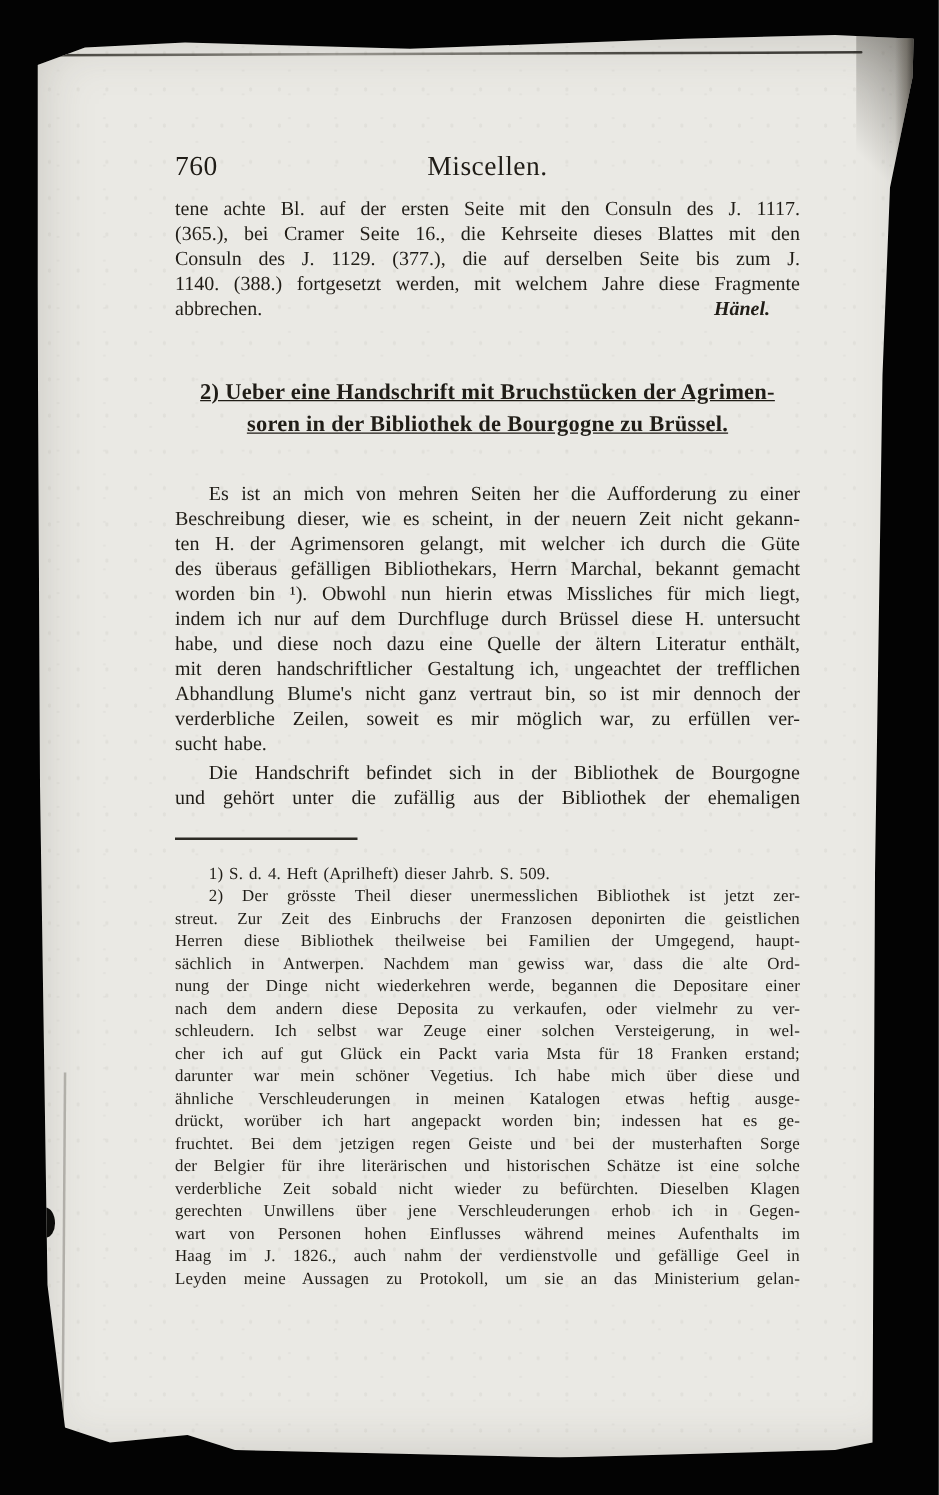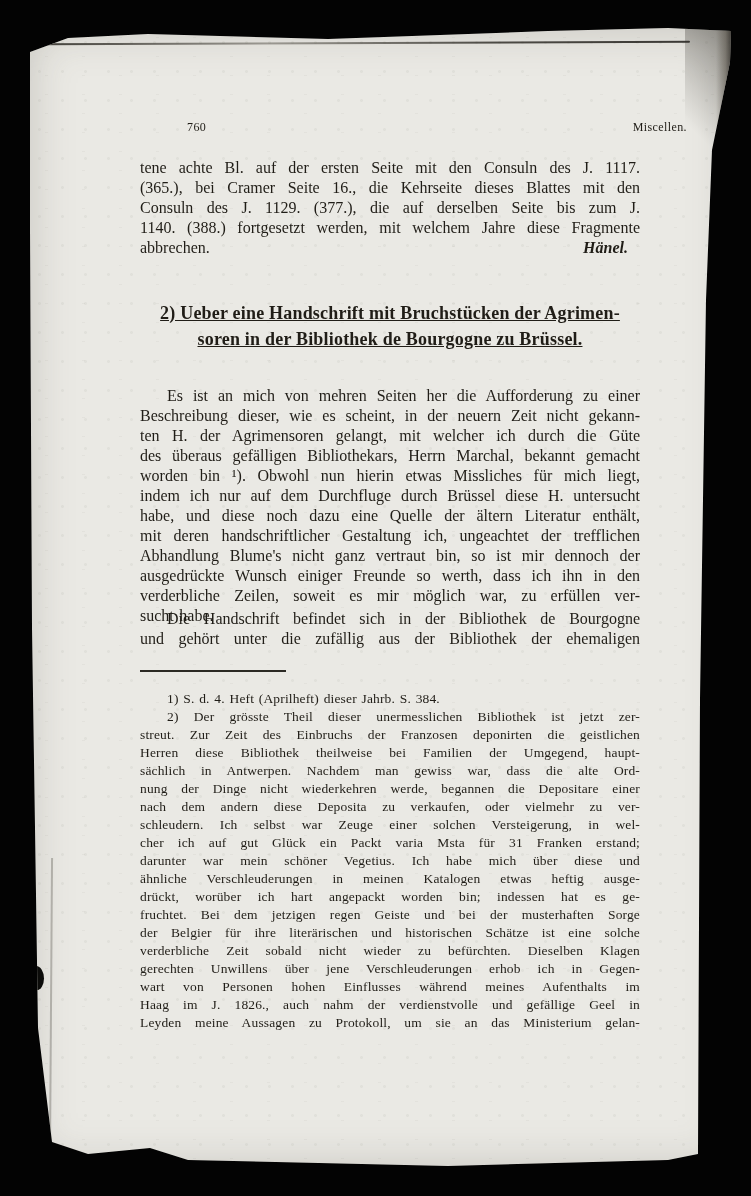--- a/index.html
+++ b/index.html
@@ -30,26 +30,26 @@
   .right-edge-shadow{position:absolute;top:0;right:0;width:17px;height:100%;
     background:linear-gradient(90deg, rgba(0,0,0,0), rgba(82,76,66,.45) 55%, rgba(34,31,27,.8));}
   .top-right-smudge{position:absolute;top:0;right:0;width:48px;height:170px;
     background:linear-gradient(225deg, rgba(45,42,36,.7), rgba(45,42,36,0) 65%);opacity:.65;}
   .left-crease{position:absolute;left:22px;top:830px;width:2px;height:300px;
     background:rgba(72,68,58,.32);transform:rotate(.4deg);}
   .edge-blob{position:absolute;left:1px;top:938px;width:15px;height:24px;
     background:#0c0c0a;border-radius:50% 60% 55% 50%;}
   
   .col{position:absolute;left:112px;width:500px;color:#201d17;}
-  .header-row{top:92px;height:22px;font-size:12px;letter-spacing:.4px;margin-left:47px;}
+  .header-row{top:92px;height:22px;font-size:22px;letter-spacing:.4px;}
   .pagenum{position:absolute;left:0;top:0;}
-  .runhead{position:absolute;left:0;right:0;text-align:right;top:0;}
+  .runhead{position:absolute;left:0;right:0;text-align:center;top:0;}
   .bodytext{font-size:16px;line-height:20px;word-spacing:1.5px;}
   .prev-article{top:130px;position:absolute;}
-  .signature{position:absolute;right:12px;bottom:0;font-weight:bold;font-style:italic;}
+  .signature{position:absolute;right:24px;bottom:0;font-weight:bold;font-style:italic;}
   .heading{top:272px;left:100px;width:524px;text-align:center;font-weight:bold;
     font-size:18px;line-height:26px;letter-spacing:.2px;text-decoration:underline;}
   .para1{top:347px;margin-top:11px;}
   .para2{top:581px;}
   .fnrule{position:absolute;left:112px;top:642px;width:146px;height:2px;background:#2c2a24;}
   .footnote{font-size:13.5px;line-height:18px;word-spacing:1.2px;letter-spacing:.15px;}
   .fn1{top:662px;}
   .fn2{top:680px;}
   
   .tline{white-space:normal;}
@@ -90,43 +90,42 @@
   <div class="col bodytext para1">
       <div class="tline just ind">Es ist an mich von mehren Seiten her die Aufforderung zu einer</div>
       <div class="tline just">Beschreibung dieser, wie es scheint, in der neuern Zeit nicht gekann-</div>
       <div class="tline just">ten H. der Agrimensoren gelangt, mit welcher ich durch die Güte</div>
       <div class="tline just">des überaus gefälligen Bibliothekars, Herrn Marchal, bekannt gemacht</div>
       <div class="tline just">worden bin ¹).  Obwohl nun hierin etwas Missliches für mich liegt,</div>
       <div class="tline just">indem ich nur auf dem Durchfluge durch Brüssel diese H. untersucht</div>
       <div class="tline just">habe, und diese noch dazu eine Quelle der ältern Literatur enthält,</div>
       <div class="tline just">mit deren handschriftlicher Gestaltung ich, ungeachtet der trefflichen</div>
       <div class="tline just">Abhandlung Blume's nicht ganz vertraut bin, so ist mir dennoch der</div>
-      <div class="tline just">ausgedrückte Wunsch einiger Freunde so werth, dass ich ihn in den</div>
       <div class="tline just">verderbliche Zeilen, soweit es mir möglich war, zu erfüllen ver-</div>
       <div class="tline">sucht habe.</div>
     </div>
   <div class="col bodytext para2">
       <div class="tline just ind">Die Handschrift befindet sich in der Bibliothek de Bourgogne</div>
       <div class="tline just">und gehört unter die zufällig aus der Bibliothek der ehemaligen</div>
     </div>
 
   <div class="fnrule"></div>
 
   <div class="col footnote fn1">
-      <div class="tline ind">1) S. d. 4. Heft (Aprilheft) dieser Jahrb. S. 384.</div>
+      <div class="tline ind">1) S. d. 4. Heft (Aprilheft) dieser Jahrb. S. 509.</div>
     </div>
   <div class="col footnote fn2">
       <div class="tline just ind">2) Der grösste Theil dieser unermesslichen Bibliothek ist jetzt zer-</div>
       <div class="tline just">streut.  Zur Zeit des Einbruchs der Franzosen deponirten die geistlichen</div>
       <div class="tline just">Herren diese Bibliothek theilweise bei Familien der Umgegend, haupt-</div>
       <div class="tline just">sächlich in Antwerpen.  Nachdem man gewiss war, dass die alte Ord-</div>
       <div class="tline just">nung der Dinge nicht wiederkehren werde, begannen die Depositare einer</div>
       <div class="tline just">nach dem andern diese Deposita zu verkaufen, oder vielmehr zu ver-</div>
       <div class="tline just">schleudern.  Ich selbst war Zeuge einer solchen Versteigerung, in wel-</div>
-      <div class="tline just">cher ich auf gut Glück ein Packt varia Msta für 31 Franken erstand;</div>
+      <div class="tline just">cher ich auf gut Glück ein Packt varia Msta für 18 Franken erstand;</div>
       <div class="tline just">darunter war mein schöner Vegetius.  Ich habe mich über diese und</div>
       <div class="tline just">ähnliche Verschleuderungen in meinen Katalogen etwas heftig ausge-</div>
       <div class="tline just">drückt, worüber ich hart angepackt worden bin; indessen hat es ge-</div>
       <div class="tline just">fruchtet.  Bei dem jetzigen regen Geiste und bei der musterhaften Sorge</div>
       <div class="tline just">der Belgier für ihre literärischen und historischen Schätze ist eine solche</div>
       <div class="tline just">verderbliche Zeit sobald nicht wieder zu befürchten.  Dieselben Klagen</div>
       <div class="tline just">gerechten Unwillens über jene Verschleuderungen erhob ich in Gegen-</div>
       <div class="tline just">wart von Personen hohen Einflusses während meines Aufenthalts im</div>
       <div class="tline just">Haag im J. 1826., auch nahm der verdienstvolle und gefällige Geel in</div>
       <div class="tline just">Leyden meine Aussagen zu Protokoll, um sie an das Ministerium gelan-</div>

